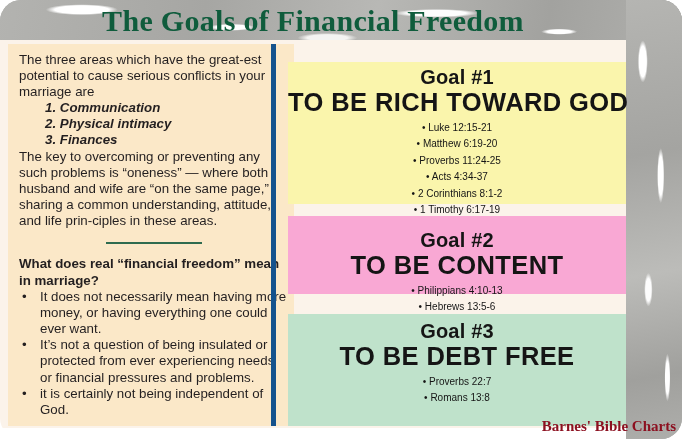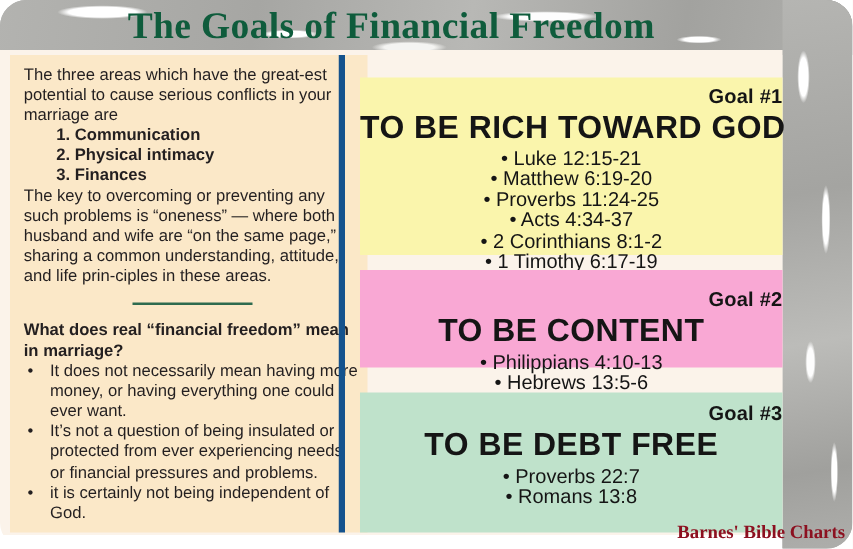--- a/index.html
+++ b/index.html
@@ -85,20 +85,21 @@
   #left-col p { margin: 0; }
   .numlist {
     margin: 0;
     padding: 0;
     list-style: none;
   }
   .numlist li {
     font-weight: bold;
     padding-left: 26px;
     white-space: nowrap;
+    font-style: italic;
   }
   .numlist li .num { font-weight: bold; }
   .rule {
     width: 96px;
     height: 2px;
     background: #2e6b4f;
     margin: 13px auto 12px auto;
   }
   .subhead {
     font-weight: bold;
@@ -139,37 +140,36 @@
     text-align: center;
     color: #151515;
     box-sizing: border-box;
   }
   #goal-1 { top: 62px;  height: 142px; background: #faf5ac; padding-top: 6px; }
   #goal-2 { top: 216px; height: 78px;  background: #f9a8d4; padding-top: 15px; }
   #goal-3 { top: 314px; height: 112px;  background: #bfe2cb; padding-top: 8px; }
 
   .goal-num {
     font-weight: bold;
-    font-size: 16px;
+    font-size: 20px;
     line-height: 19px;
     letter-spacing: 0.2px;
-    text-align: right;
   }
   .goal-title {
     font-weight: bold;
     font-size: 25.5px;
     line-height: 30px;
     letter-spacing: 0.4px;
     white-space: nowrap;
   }
   .refs {
     margin: 3px 0 0 0;
     padding: 0;
     list-style: none;
-    font-size: 16px;
+    font-size: 10px;
     line-height: 16.4px;
   }
   .refs li { white-space: nowrap; }
 
   
   #credit {
     position: absolute;
     right: 6px;
     bottom: 6px;
     z-index: 6;

